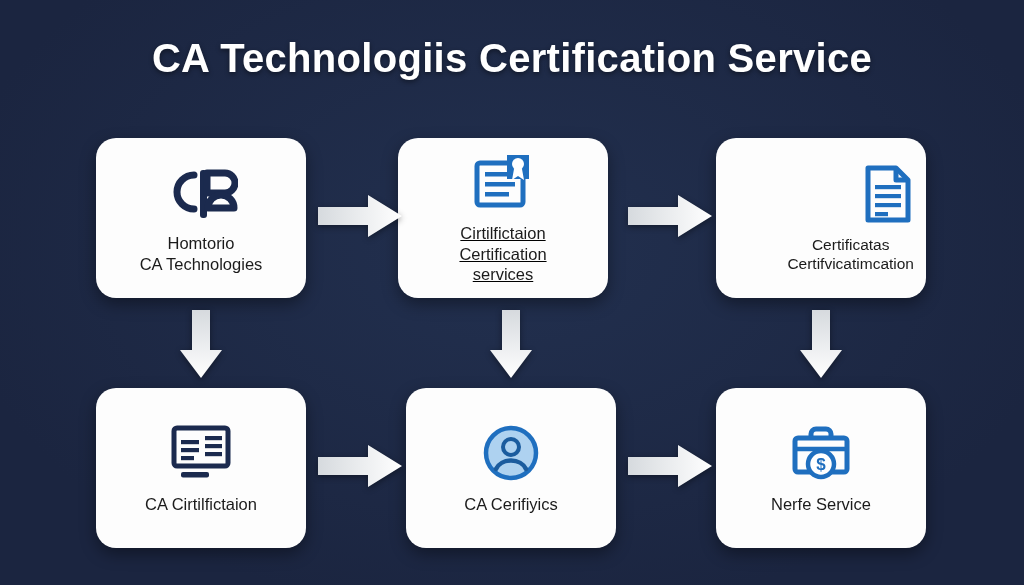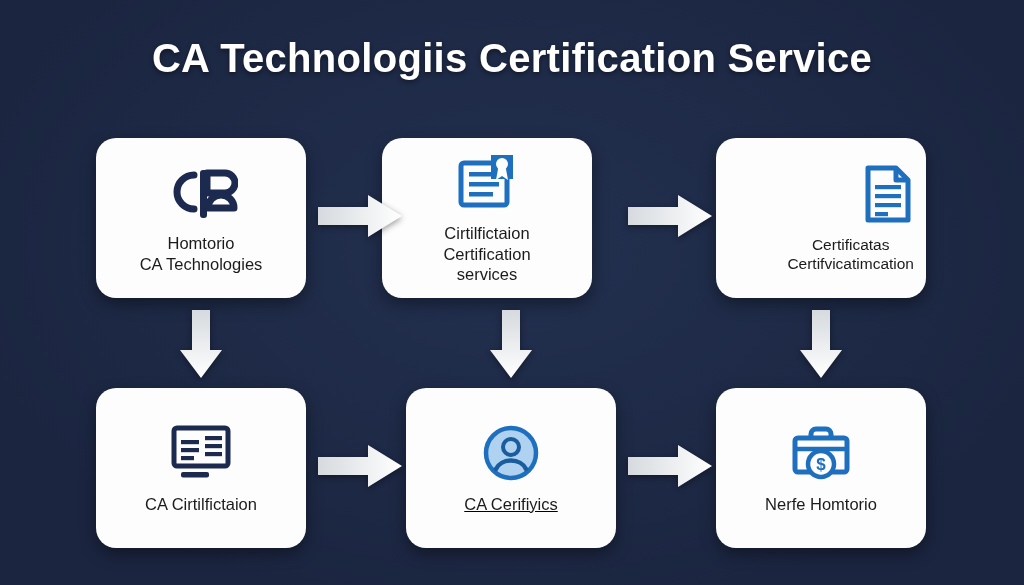--- a/index.html
+++ b/index.html
@@ -54,24 +54,24 @@
     font-size:16.5px;
     line-height:1.25;
     text-align:center;
     white-space:pre-line;
     font-weight:400;
   }
   .card.wide .label { font-size:15.5px; }
 
   
   #card-0 { left:96px;  top:138px; }
-  #card-1 { left:382px; top:138px; }
+  #card-1 { left:398px; top:138px;text-decoration:underline; }
   #card-2 { left:716px; top:138px;align-items:flex-end; }
   #card-3 { left:96px;  top:388px; }
-  #card-4 { left:406px; top:388px;text-decoration:underline; }
+  #card-4 { left:406px; top:388px; }
   #card-5 { left:716px; top:388px; }
 
   
   .arrow-h {
     position:absolute;
     width:84px; height:46px;
     filter:drop-shadow(0 2px 3px rgba(0,0,0,.40));
   }
   #arrow-h-0 { left:318px; top:193px; }
   #arrow-h-1 { left:628px; top:193px; }
@@ -169,21 +169,21 @@
   <div class="card" id="card-5">
     <div class="icon">
       <svg width="62" height="58" viewBox="0 0 62 58">
         <path d="M21 14 v-4 a5 5 0 0 1 5 -5 h10 a5 5 0 0 1 5 5 v4" fill="none" stroke="#1f6fbf" stroke-width="5" stroke-linejoin="round"></path>
         <rect x="5" y="14" width="52" height="34" rx="3" fill="none" stroke="#1f6fbf" stroke-width="5"></rect>
         <line x1="6" y1="25" x2="56" y2="25" stroke="#1f6fbf" stroke-width="4.5"></line>
         <circle cx="31" cy="40" r="13" fill="#ffffff" stroke="#1f6fbf" stroke-width="4.5"></circle>
         <text x="31" y="46" font-family="'Liberation Sans', sans-serif" font-size="17" font-weight="bold" fill="#1f6fbf" text-anchor="middle">$</text>
       </svg>
     </div>
-    <div class="label">Nerfe Homtorio</div>
+    <div class="label">Nerfe Service</div>
   </div>
 
   <svg class="arrow-h" id="arrow-h-0" viewBox="0 0 84 46">
     <defs>
       <linearGradient id="ghA" x1="0" y1="0" x2="1" y2="0">
         <stop offset="0%" stop-color="#d6dade"></stop>
           <stop offset="100%" stop-color="#ffffff"></stop>
       </linearGradient>
     </defs>
     <path d="M0 14 h50 v-12 l34 21 l-34 21 v-12 h-50 z" fill="url(#ghA)"></path>

